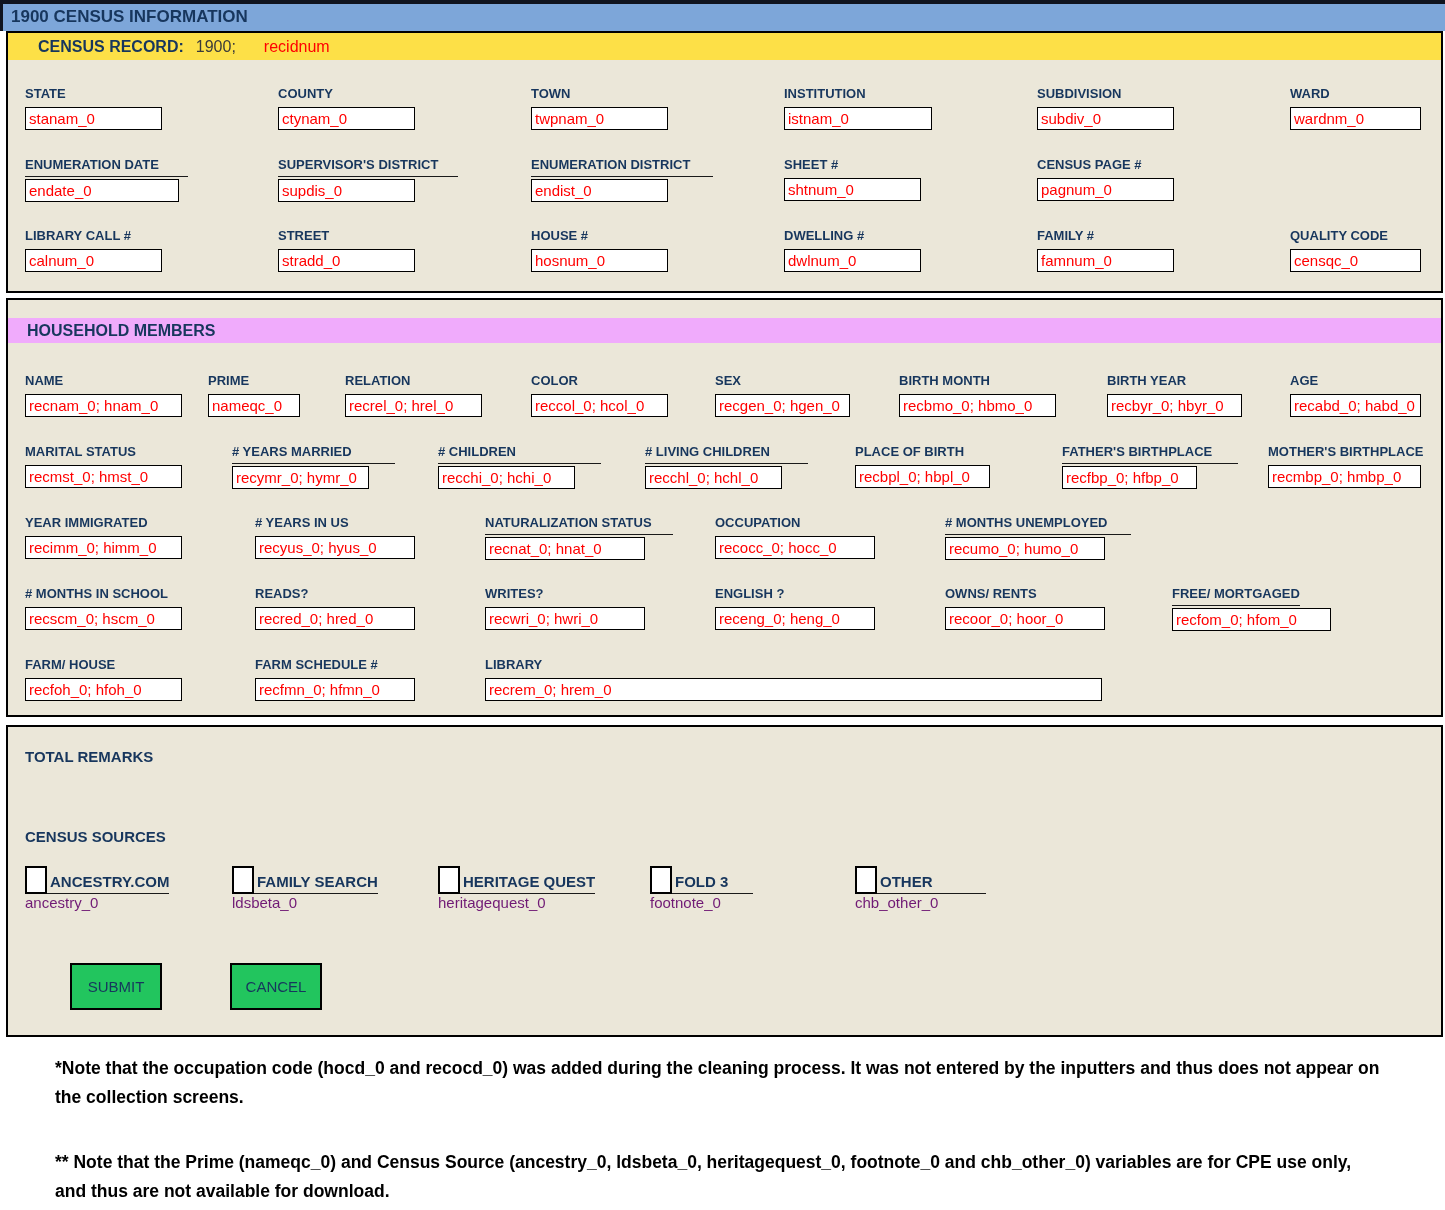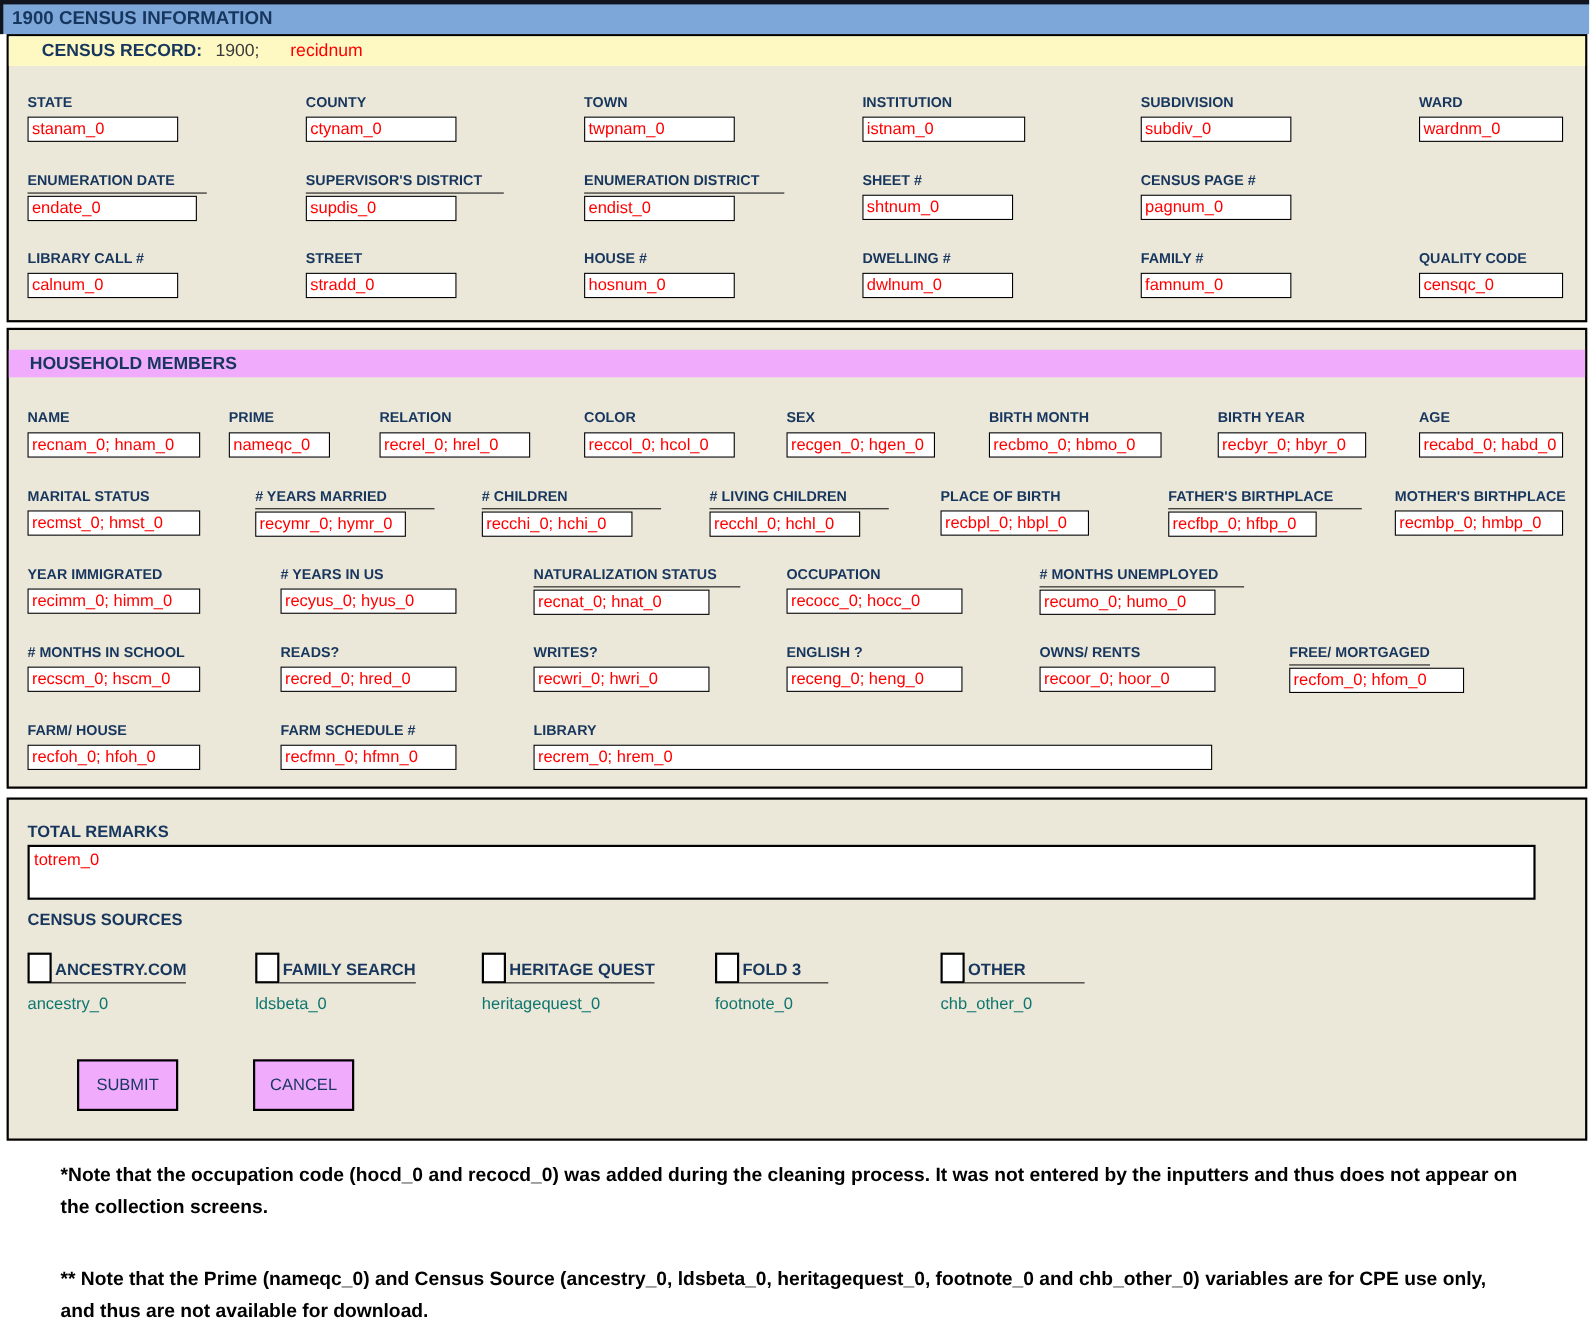--- a/index.html
+++ b/index.html
@@ -12,21 +12,21 @@
               color:#17365d; font-weight:bold; font-size:17px; line-height:26px;
               padding-left:8px; }
 
   .bx { position:absolute; left:6px; width:1437px; box-sizing:border-box;
         border:2px solid #000; background:#ebe7d9; }
   #box1 { top:31px;  height:262px; }
   #box2 { top:298px; height:419px; }
   #box3 { top:725px; height:312px; }
 
   .strip { position:absolute; left:0; top:0; width:100%; height:27px;
-           background:#fef9c3; line-height:27px; padding-left:30px;
+           background:#fde047; line-height:27px; padding-left:30px;
            box-sizing:border-box; font-size:16px; white-space:nowrap; }
   .strip .rl  { color:#17365d; font-weight:bold; }
   .strip .ry  { color:#3a3a3a; margin-left:12px; }
   .strip .rid { color:#ff0000; margin-left:28px; }
 
   .secbar { position:absolute; left:0; top:18px; width:100%; height:25px;
             background:#f0abfc; color:#17365d; font-weight:bold; font-size:16px;
             line-height:25px; padding-left:19px; box-sizing:border-box; }
 
   .fg { position:absolute; }
@@ -43,24 +43,24 @@
             box-sizing:border-box; border:2px solid #000; background:#ffffff;
             color:#ff0000; font-size:15px; padding:3px 4px; }
 
   .cg { position:absolute; top:139px; }
   .cb { display:inline-block; box-sizing:border-box; width:22px; height:28px;
         background:#ffffff; border:2px solid #000; vertical-align:bottom; }
   .cl { display:inline-block; vertical-align:bottom; color:#17365d;
         font-weight:bold; font-size:15px; line-height:18px;
         border-bottom:1px solid #1a1a1a; min-width:118px;
         padding:0 0 2px 3px; white-space:nowrap; }
-  .cv { color:#0f766e; font-size:15px; margin-top:10px; }
+  .cv { color:#701a75; font-size:15px; }
 
   .btn { position:absolute; top:236px; width:92px; height:47px;
-         background:#f0abfc; border:2px solid #000; color:#17365d;
+         background:#22c55e; border:2px solid #000; color:#17365d;
          font-family:inherit; font-size:15px; cursor:pointer; }
 
   .notes { position:absolute; left:55px; top:1054px; width:1330px; color:#000;
            font-weight:bold; font-size:17.5px; line-height:29px; }
   .notes p { margin:0 0 36px 0; }
 </style>
 </head>
 <body>
 
 <div class="page">
@@ -126,21 +126,20 @@
     <div class="fg" style="left:937px;top:284px"><span class="fl">OWNS/ RENTS</span><div class="fi" style="width:160px">recoor_0; hoor_0</div></div>
     <div class="fg" style="left:1164px;top:284px"><span class="fl ul">FREE/ MORTGAGED</span><div class="fi" style="width:159px">recfom_0; hfom_0</div></div>
 
     <div class="fg" style="left:17px;top:355px"><span class="fl">FARM/ HOUSE</span><div class="fi" style="width:157px">recfoh_0; hfoh_0</div></div>
     <div class="fg" style="left:247px;top:355px"><span class="fl">FARM SCHEDULE #</span><div class="fi" style="width:160px">recfmn_0; hfmn_0</div></div>
     <div class="fg" style="left:477px;top:355px"><span class="fl">LIBRARY</span><div class="fi" style="width:617px">recrem_0; hrem_0</div></div>
   </div>
 
   <div class="bx" id="box3">
     <div class="slabel" style="left:17px;top:21px">TOTAL REMARKS</div>
-    <div class="trbox">totrem_0</div>
 
     <div class="slabel" style="left:17px;top:101px">CENSUS SOURCES</div>
 
     <div class="cg" style="left:17px">
       <span class="cb"></span><span class="cl">ANCESTRY.COM</span>
       <div class="cv">ancestry_0</div>
     </div>
     <div class="cg" style="left:224px">
       <span class="cb"></span><span class="cl">FAMILY SEARCH</span>
       <div class="cv">ldsbeta_0</div>

